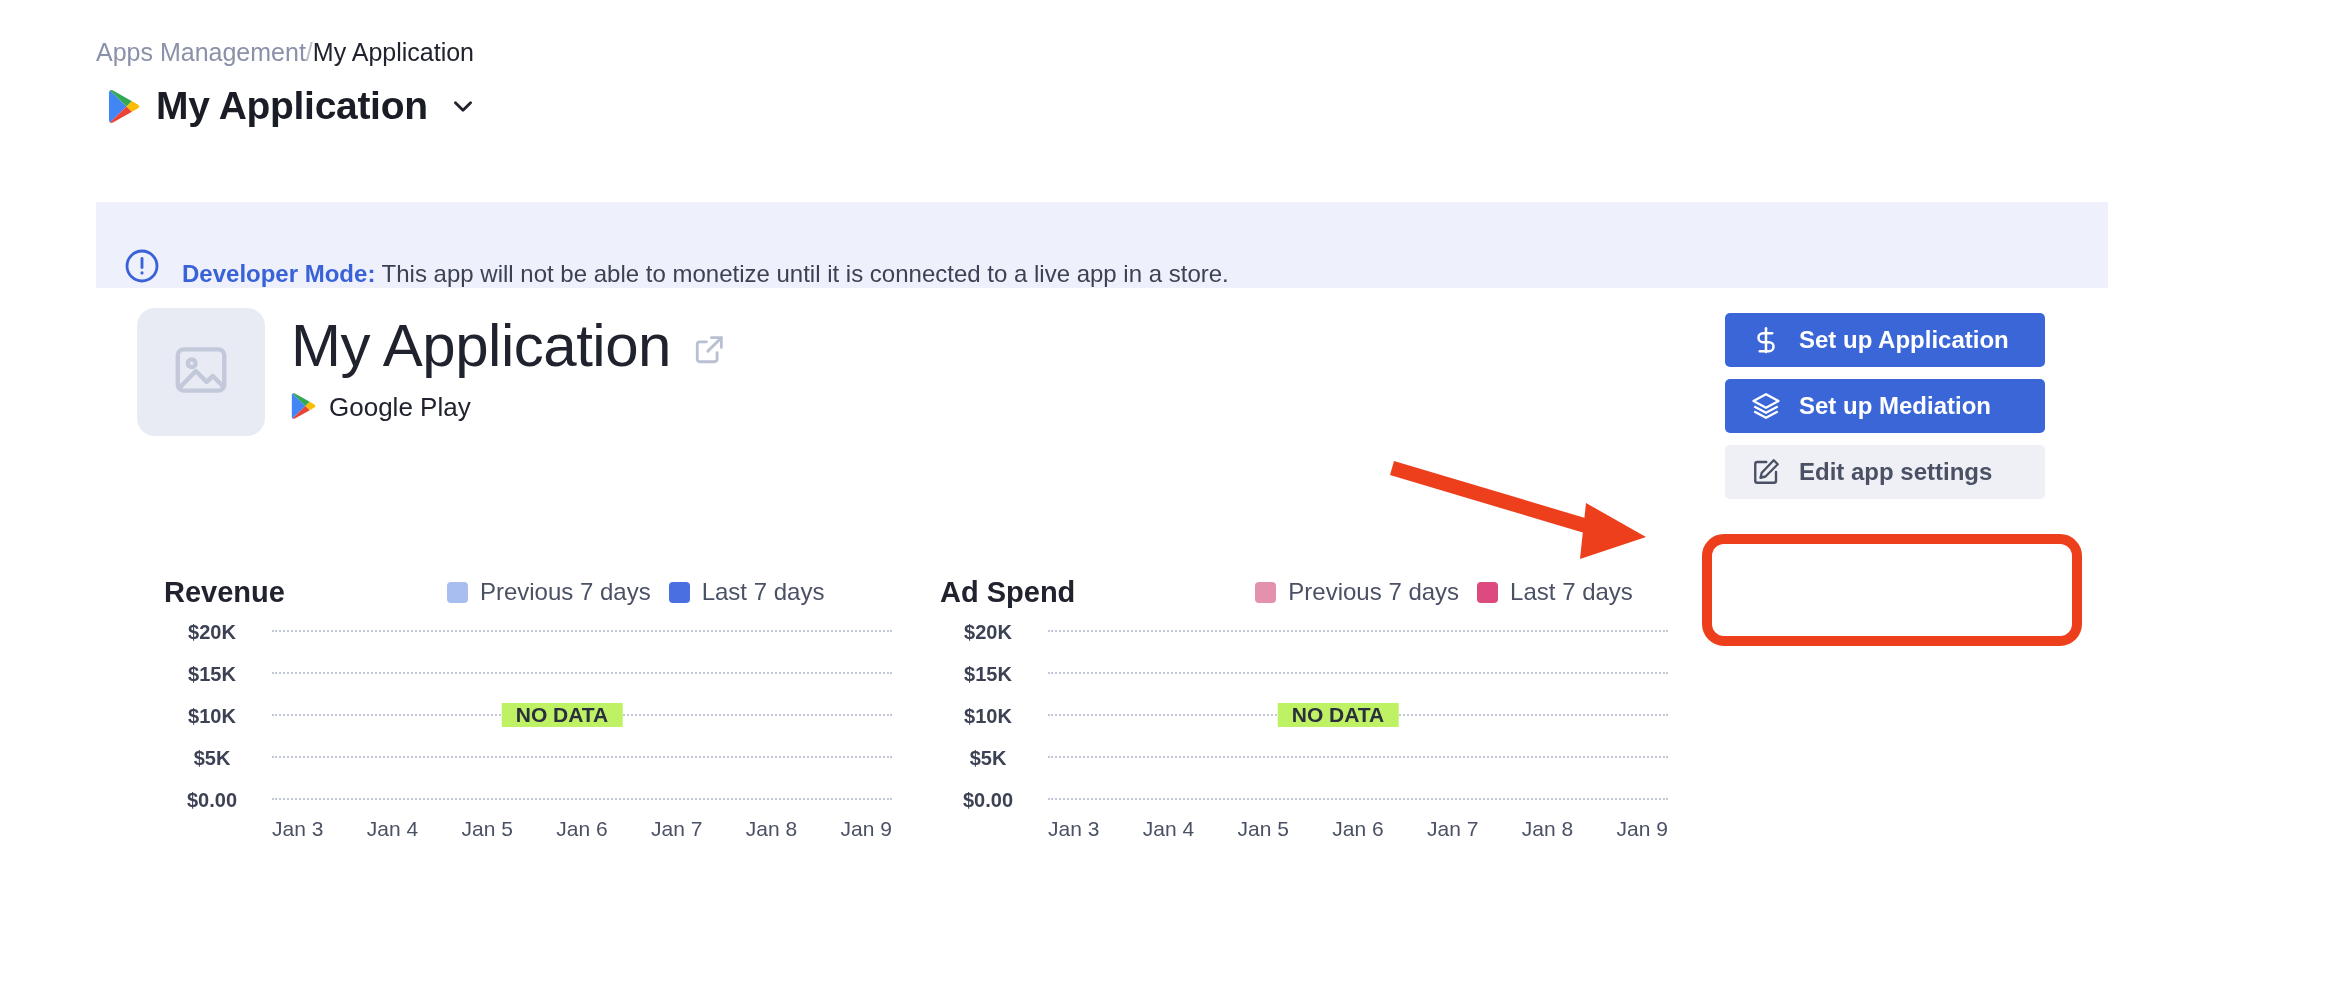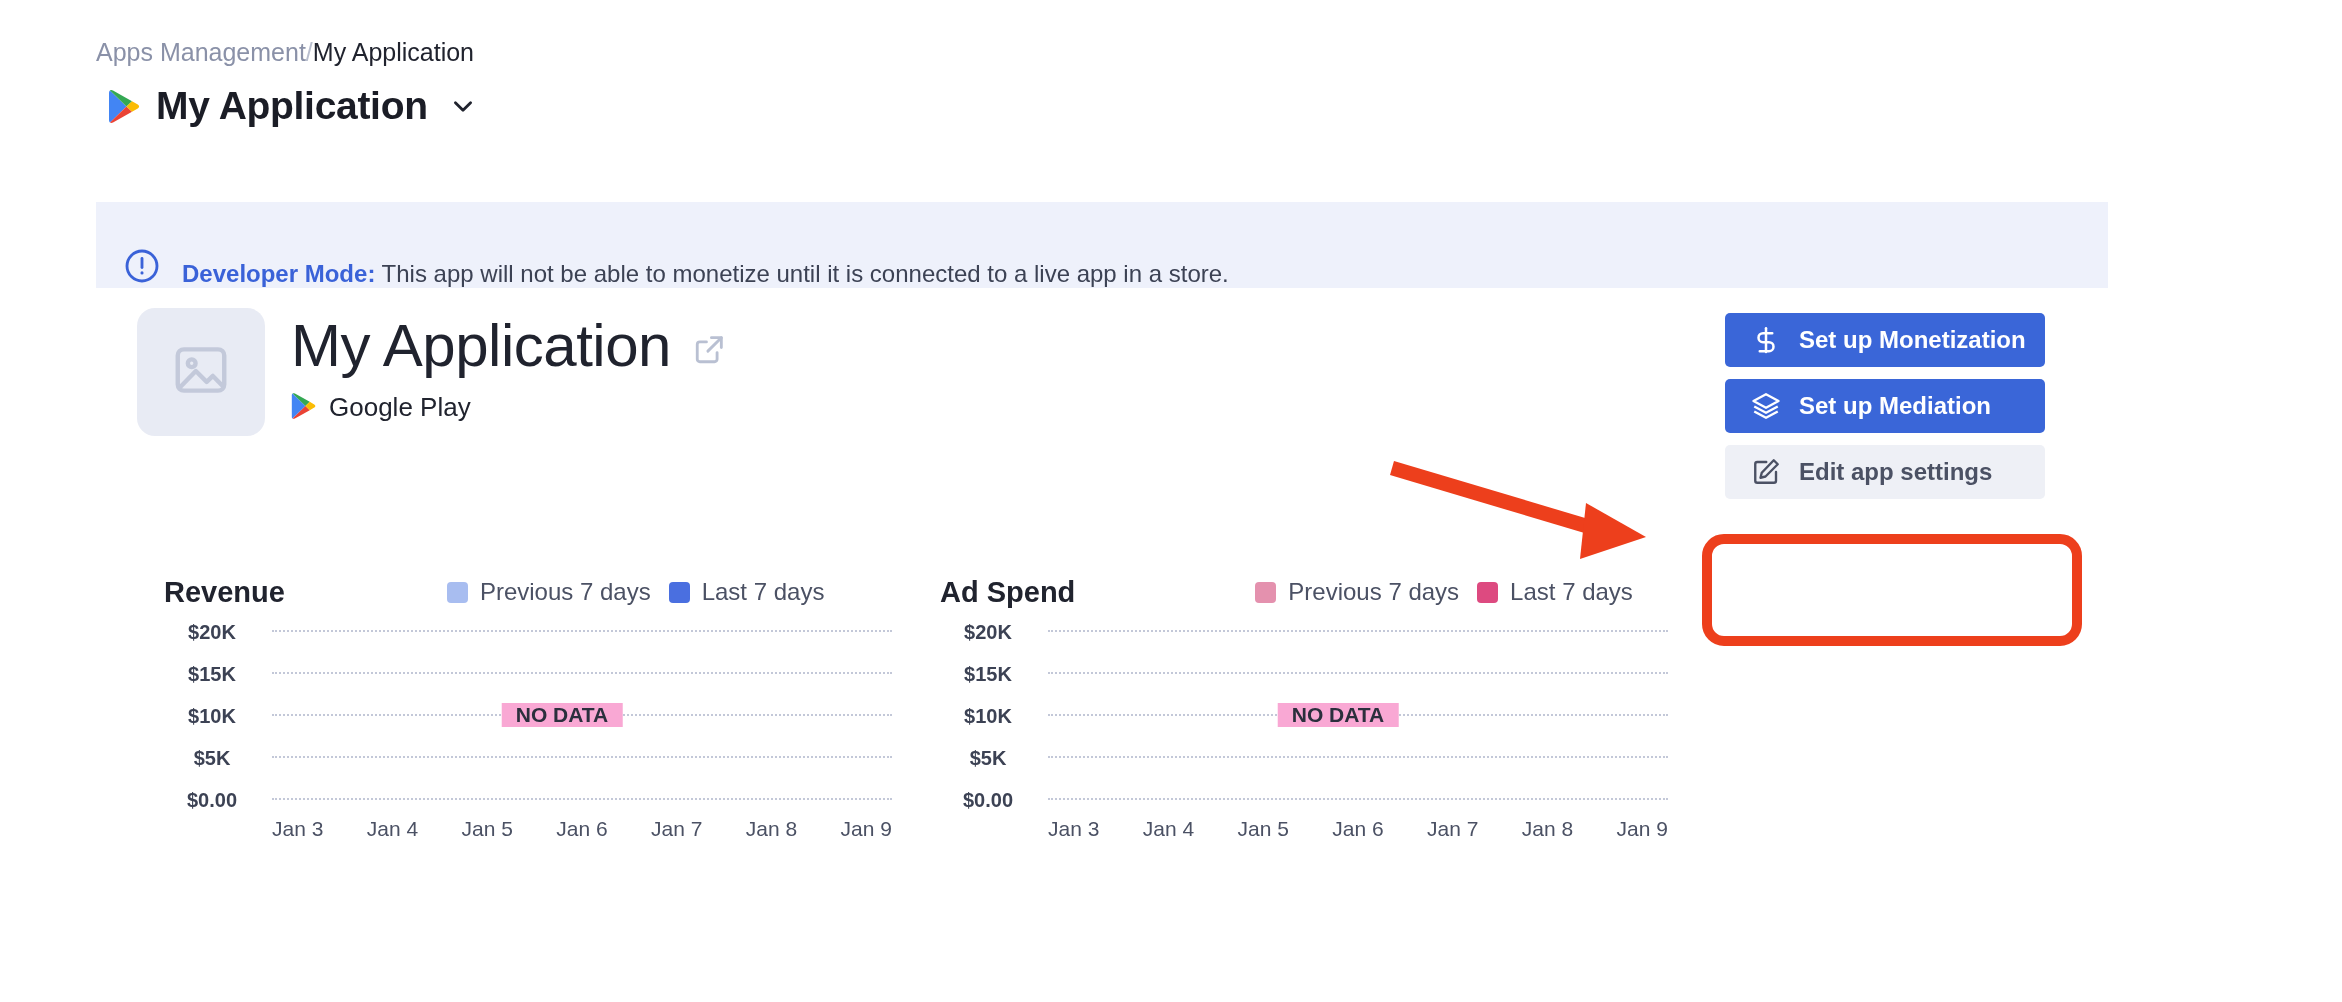--- a/index.html
+++ b/index.html
@@ -130,21 +130,21 @@
     flex: none;
   }
   .gridline {
     flex: 1; height: 0;
     margin-left: 12px;
     border-top: 2px dotted #c3c8d8;
   }
   .nodata {
     position: absolute;
     font-size: 21px; font-weight: bold; color: #2b2f3d;
-    background: #f9a8d4;
+    background: #bef264;
     padding: 0 14px;
     transform: translate(-50%, -50%);
   }
   .xaxis {
     position: absolute;
     left: 108px; right: 0;
     display: flex; justify-content: space-between;
     font-size: 21px; color: #4b5164;
   }
 
@@ -243,21 +243,21 @@
 
   <div class="actions">
 
     <button class="btn btn-primary">
       <span>
         <svg class="bi" viewBox="0 0 24 24" fill="none" stroke="#ffffff" stroke-width="2" stroke-linecap="round" stroke-linejoin="round">
           <line x1="12" y1="2.5" x2="12" y2="21.5"></line>
           <path d="M17 6.5 H9.6 A3.6 3.6 0 0 0 9.6 13.7 H14.4 A3.6 3.6 0 0 1 14.4 20.9 H7"></path>
         </svg>
       </span>
-      <span>Set up Monetization</span>
+      <span>Set up Application</span>
     </button>
 
     <button class="btn btn-primary">
       <span>
         <svg class="bi" viewBox="0 0 24 24" fill="none" stroke="#ffffff" stroke-width="1.9" stroke-linejoin="round">
           <polygon points="12,2.6 22,8 12,13.4 2,8"></polygon>
           <polyline points="2.6,12.4 12,17.4 21.4,12.4"></polyline>
           <polyline points="2.6,16.4 12,21.4 21.4,16.4"></polyline>
         </svg>
       </span>

